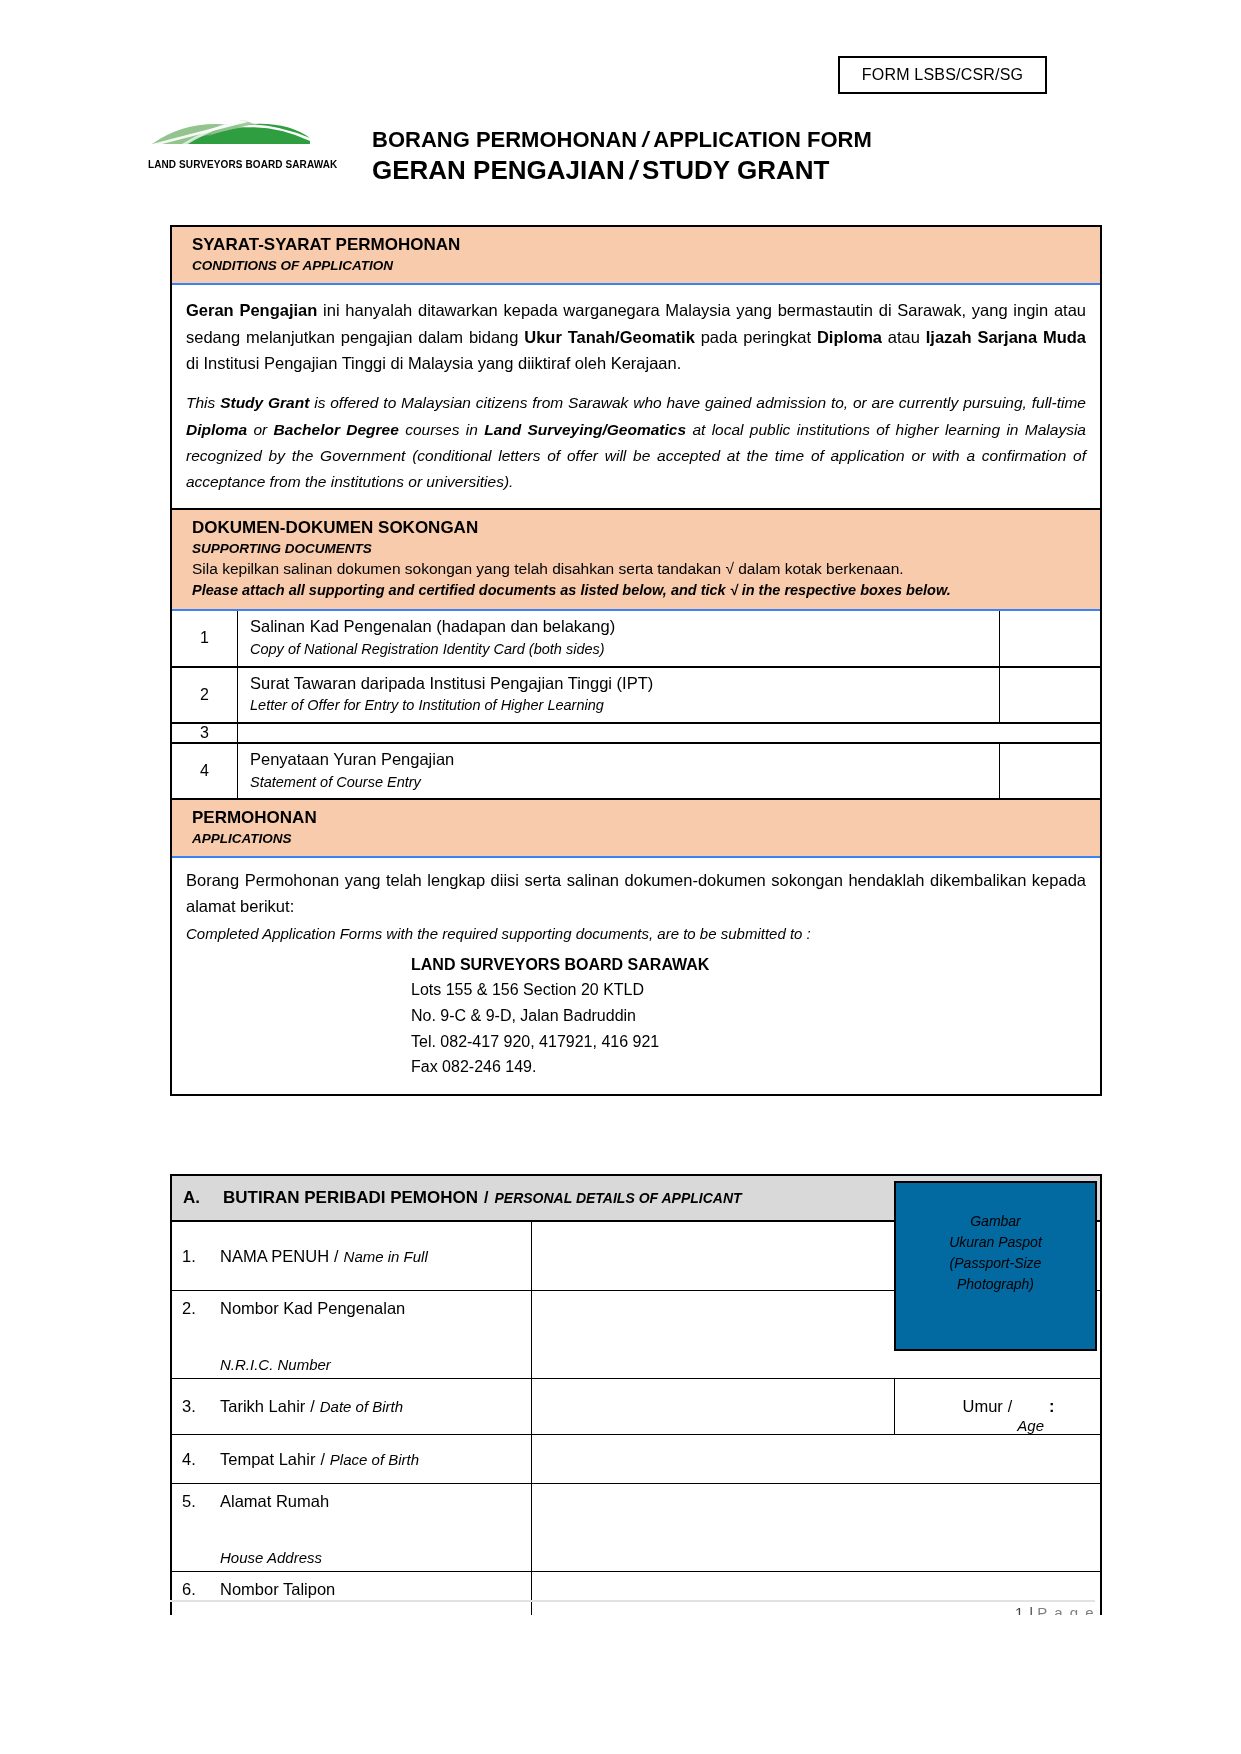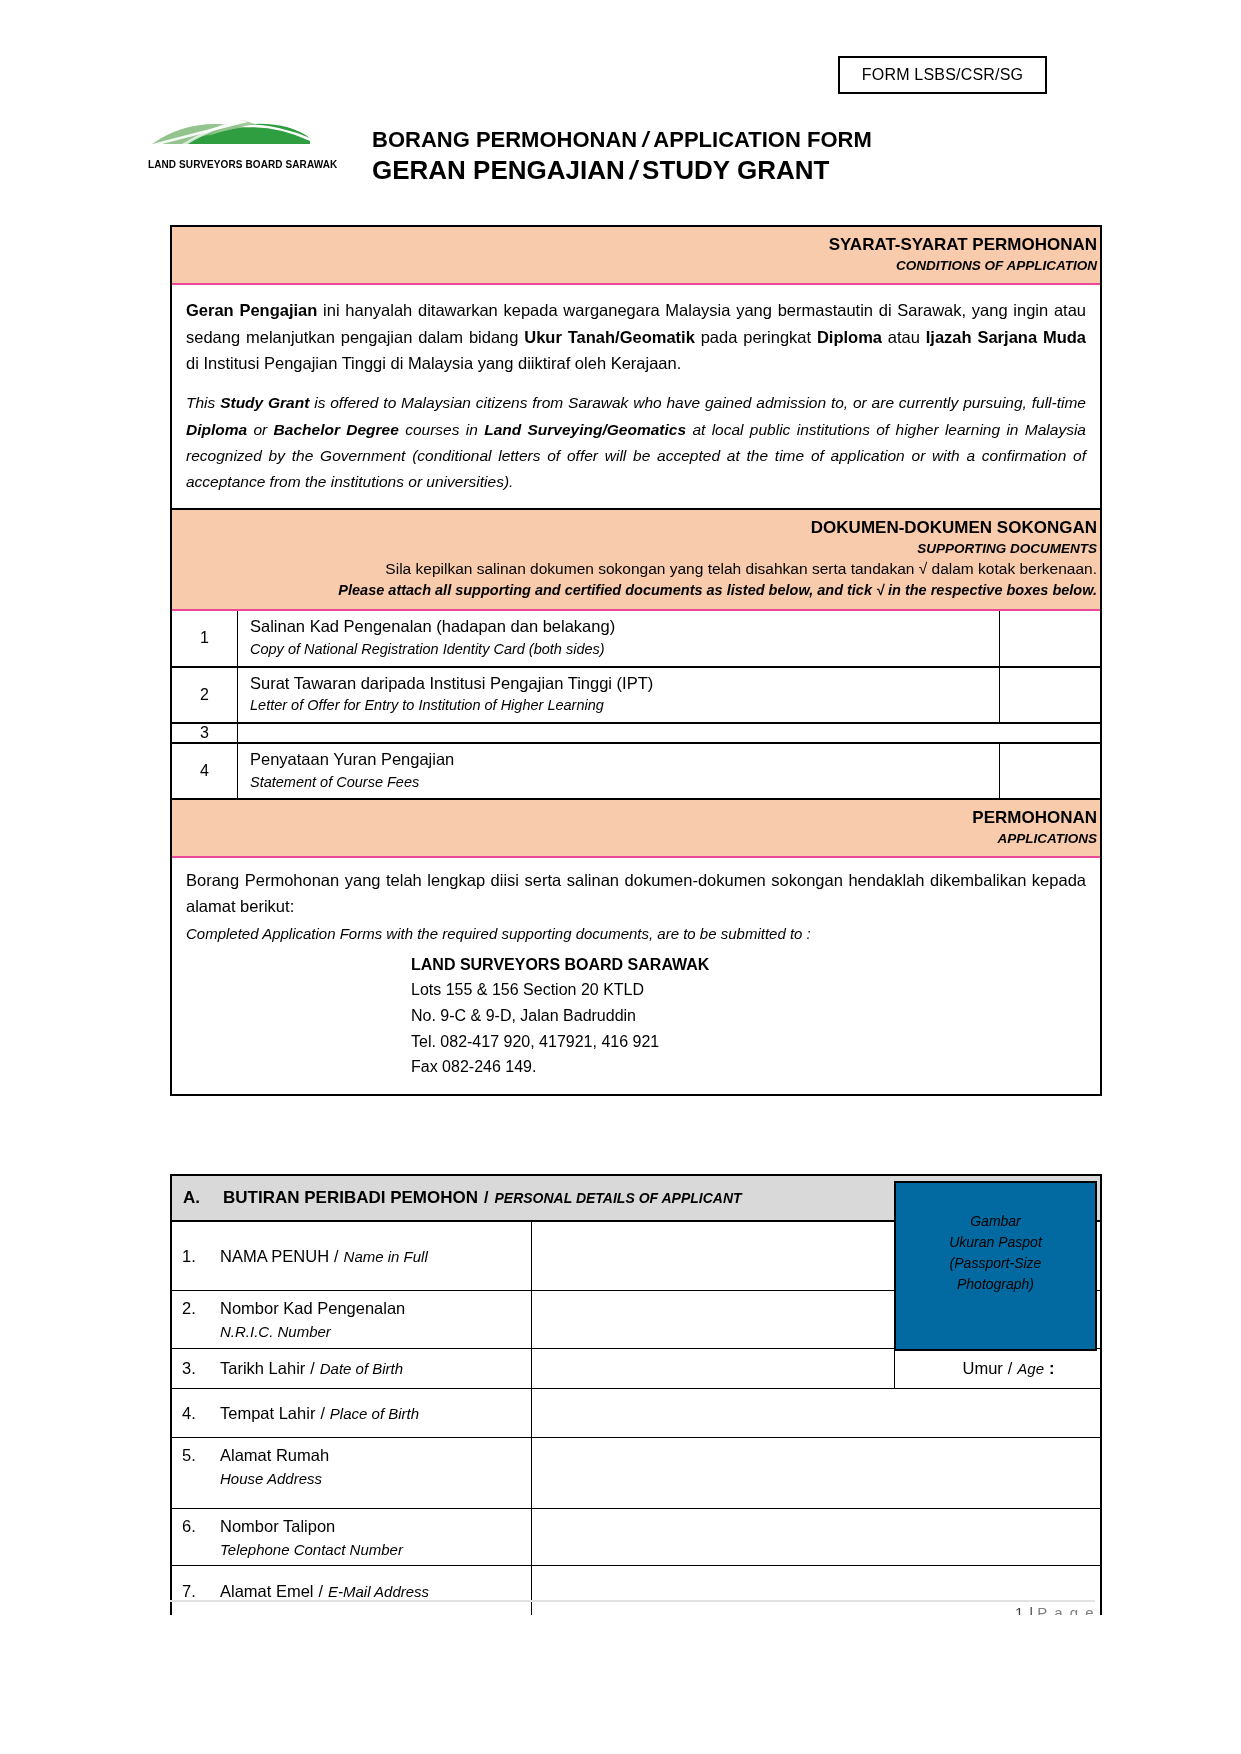--- a/index.html
+++ b/index.html
@@ -23,21 +23,21 @@
 
   
   .titles { position:absolute; left:372px; top:126px; line-height:1.25; white-space:nowrap; }
   .title-l1 { font-size:22px; }
   .title-l2 { font-size:26px; }
   .title-sep { font-weight:bold; font-style:italic; padding:0 5px; }
 
   
   .main-table { position:absolute; left:170px; top:225px; width:932px; border:2px solid #000; box-sizing:border-box; }
   .peach { background:#F8CBAD; }
-  .sec-header { text-align:right; padding:7px 3px 8px; border-bottom:2px solid #ec4899; }
+  .sec-header { text-align:left; padding:7px 20px 8px; border-bottom:2px solid #3b82f6; }
   .sec-header .h-my { font-weight:bold; font-size:17px; line-height:1.35; }
   .sec-header .h-en { font-weight:bold; font-style:italic; font-size:13.5px; line-height:1.35; }
   .sec-header .n-my { font-size:15.5px; line-height:1.45; }
   .sec-header .n-en { font-size:14.5px; font-style:italic; line-height:1.45;font-weight:bold; }
 
   .cond-body { padding:8px 14px 12px; border-bottom:2px solid #000; }
   .cond-body .p-my { font-size:16.5px; line-height:1.6; text-align:justify; margin:4px 0 14px; }
   .cond-body .p-en { font-size:15.5px; line-height:1.7; text-align:justify; margin:0; font-style:italic; }
 
   .doc-row { display:grid; grid-template-columns:66px 1fr 100px; border-bottom:2px solid #000; }
@@ -66,21 +66,21 @@
   .a-title-en { font-weight:bold; font-style:italic; font-size:14px; }
 
   .a-row { display:grid; grid-template-columns:360px 1fr; border-bottom:1px solid #000; box-sizing:border-box; }
   .a-row:last-child { border-bottom:none; }
   .a-row3 { grid-template-columns:360px 362px 1fr; }
   .a-label { display:flex; border-right:1px solid #000; padding:5px 8px 5px 10px; box-sizing:border-box; }
   .a-label .num { width:38px; flex:none; font-size:16.5px; }
   .a-center { align-items:center; }
   .a-top { align-items:flex-start; padding-top:8px; }
   .lbl-my { font-size:16.5px; }
-  .lbl-en { font-size:15px; font-style:italic; }
+  .lbl-en { font-size:15px; font-style:italic;margin-top:38px; }
   .lbl-sep { padding:0 5px; font-size:16px; }
   .lbl-stack .lbl-my { display:block; margin-bottom:5px; }
   .lbl-stack .lbl-en { display:block; }
   .a-input { background:#fff; }
   .r1 { min-height:69px; } .r2 { min-height:58px; } .r3 { min-height:40px; }
   .r4 { min-height:49px; } .r5 { min-height:71px; } .r6 { min-height:57px; } .r7 { min-height:51px; }
   .age-cell { border-left:1px solid #000; display:flex; align-items:center; padding-left:22px; font-size:16.5px;justify-content:center; }
   .age-cell .lbl-en { font-size:15px; }
   .age-colon { padding-left:5px; font-weight:bold; }
 
@@ -166,21 +166,21 @@
       <div class="doc-check"></div>
     </div>
     <div class="doc-row">
       <div class="doc-num">3</div>
       <div class="doc-check"></div>
     </div>
     <div class="doc-row">
       <div class="doc-num">4</div>
       <div class="doc-desc">
         <div class="doc-my">Penyataan Yuran Pengajian</div>
-        <div class="doc-en">Statement of Course Fees</div>
+        <div class="doc-en">Statement of Course Entry</div>
       </div>
       <div class="doc-check"></div>
     </div>
 
     <div class="sec-header peach">
       <div class="h-my">PERMOHONAN</div>
       <div class="h-en">APPLICATIONS</div>
     </div>
 
     <div class="app-body">

